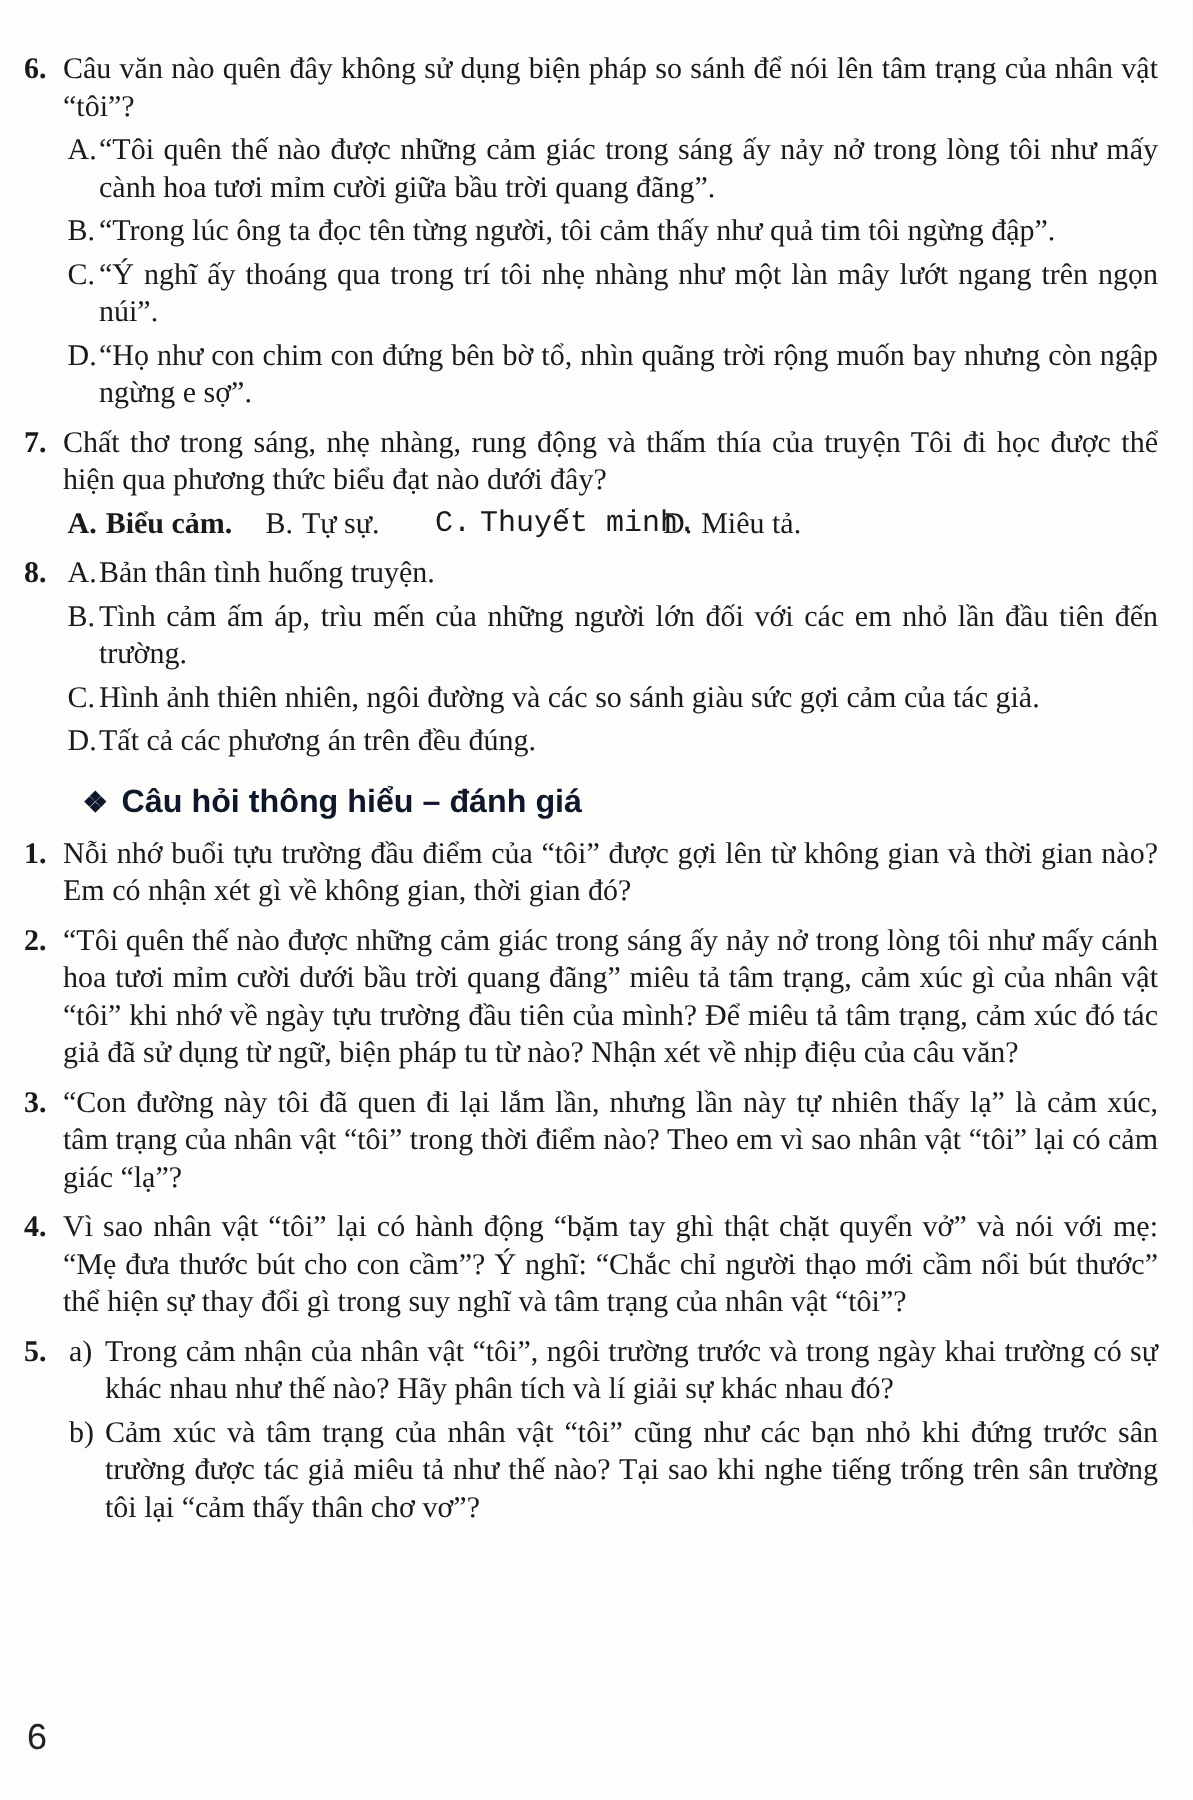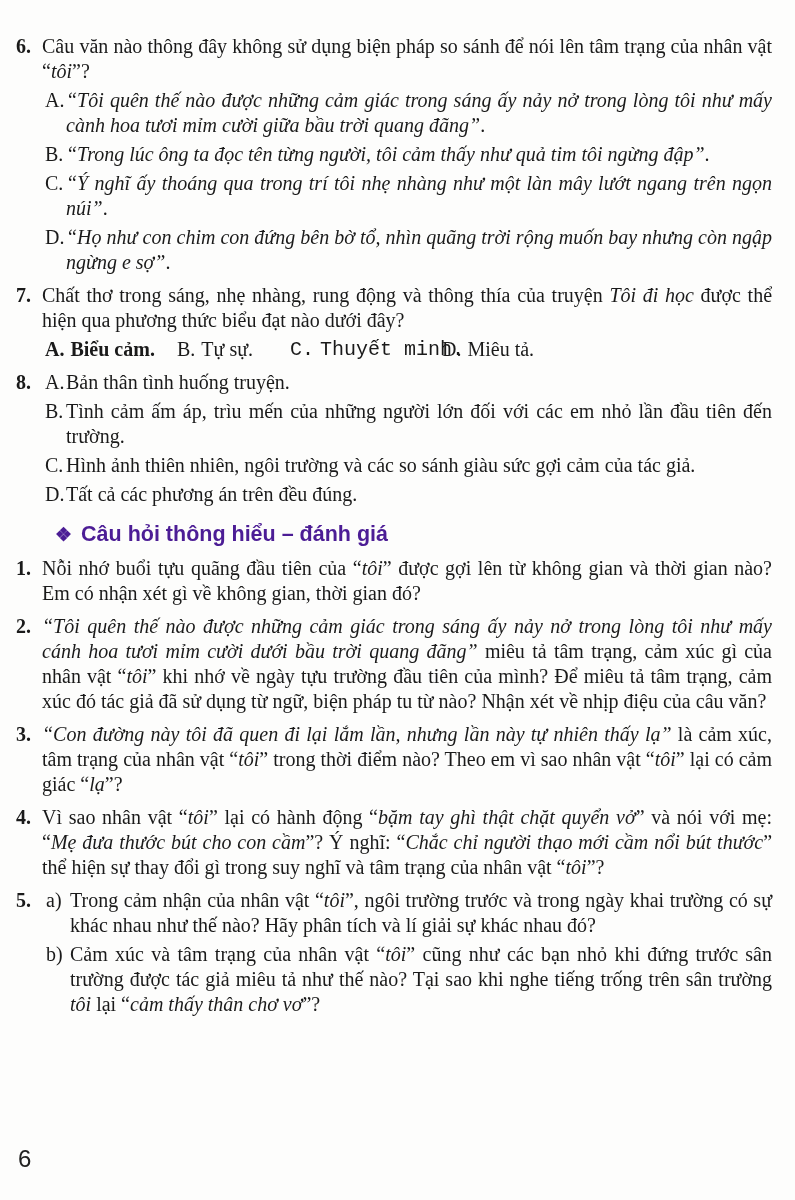--- a/index.html
+++ b/index.html
@@ -27,101 +27,101 @@
   .opt { position:relative; padding-left:24px; margin-top:4px; }
   .olabel { position:absolute; left:3px; top:0; }
   .sub { position:relative; padding-left:28px; margin-top:4px; }
   .sublabel { position:absolute; left:4px; top:0; }
   .optrow { display:flex; margin-top:4px; padding-left:3px; }
   .optrow .cell { white-space:nowrap; }
   .optrow .cell:nth-child(1) { width:132px;font-weight:bold; }
   .optrow .cell:nth-child(2) { width:113px; }
   .optrow .cell:nth-child(3) { width:152px;font-family:Liberation Mono, monospace; }
   .optrow .olabel2 { margin-right:6px; }
-  .it { font-style:italic; }
+  .it { }
   .bd { font-weight:normal; }
   .section-heading {
     margin:14px 0 8px 39px;
     font-family:"Liberation Sans", sans-serif;
     font-weight:bold;
     font-size:21.5px;
     line-height:26px;
-    color:#4c1d95;
+    color:#0f172a;
   }
   .section-heading .bullet { margin-right:9px; font-size:19px; }
   .page-number {
     position:absolute; left:18px; top:1146px;
     font-family:"Liberation Sans", sans-serif;
     font-size:24px; color:#222;
   }
 </style>
 </head>
 <body>
 
 <div class="page">
 
   <section class="q">
     <span class="qnum">6.</span>
-    <p class="qtext"><span>Câu văn nào thông đây </span><span class="bd">không</span><span> sử dụng biện pháp so sánh để nói lên tâm trạng của nhân vật “</span><span class="it">tôi</span><span>”?</span></p>
+    <p class="qtext"><span>Câu văn nào quên đây </span><span class="bd">không</span><span> sử dụng biện pháp so sánh để nói lên tâm trạng của nhân vật “</span><span class="it">tôi</span><span>”?</span></p>
     <div class="opt">
       <span class="olabel">A.</span>
       <p class="otext"><span class="it">“Tôi quên thế nào được những cảm giác trong sáng ấy nảy nở trong lòng tôi như mấy cành hoa tươi mỉm cười giữa bầu trời quang đãng”</span><span>.</span></p>
     </div>
     <div class="opt">
       <span class="olabel">B.</span>
       <p class="otext"><span class="it">“Trong lúc ông ta đọc tên từng người, tôi cảm thấy như quả tim tôi ngừng đập”</span><span>.</span></p>
     </div>
     <div class="opt">
       <span class="olabel">C.</span>
       <p class="otext"><span class="it">“Ý nghĩ ấy thoáng qua trong trí tôi nhẹ nhàng như một làn mây lướt ngang trên ngọn núi”</span><span>.</span></p>
     </div>
     <div class="opt">
       <span class="olabel">D.</span>
       <p class="otext"><span class="it">“Họ như con chim con đứng bên bờ tổ, nhìn quãng trời rộng muốn bay nhưng còn ngập ngừng e sợ”</span><span>.</span></p>
     </div>
   </section>
 
   <section class="q">
     <span class="qnum">7.</span>
-    <p class="qtext"><span>Chất thơ trong sáng, nhẹ nhàng, rung động và thông thía của truyện </span><span class="it">Tôi đi học</span><span> được thể hiện qua phương thức biểu đạt nào dưới đây?</span></p>
+    <p class="qtext"><span>Chất thơ trong sáng, nhẹ nhàng, rung động và thấm thía của truyện </span><span class="it">Tôi đi học</span><span> được thể hiện qua phương thức biểu đạt nào dưới đây?</span></p>
     <div class="optrow">
       <span class="cell"><span class="olabel2">A.</span><span>Biểu cảm.</span></span>
       <span class="cell"><span class="olabel2">B.</span><span>Tự sự.</span></span>
       <span class="cell"><span class="olabel2">C.</span><span>Thuyết minh.</span></span>
       <span class="cell"><span class="olabel2">D.</span><span>Miêu tả.</span></span>
     </div>
   </section>
 
   <section class="q">
     <span class="qnum">8.</span>
     <div class="opt">
       <span class="olabel">A.</span>
       <p class="otext"><span>Bản thân tình huống truyện.</span></p>
     </div>
     <div class="opt">
       <span class="olabel">B.</span>
       <p class="otext"><span>Tình cảm ấm áp, trìu mến của những người lớn đối với các em nhỏ lần đầu tiên đến trường.</span></p>
     </div>
     <div class="opt">
       <span class="olabel">C.</span>
-      <p class="otext"><span>Hình ảnh thiên nhiên, ngôi trường và các so sánh giàu sức gợi cảm của tác giả.</span></p>
+      <p class="otext"><span>Hình ảnh thiên nhiên, ngôi đường và các so sánh giàu sức gợi cảm của tác giả.</span></p>
     </div>
     <div class="opt">
       <span class="olabel">D.</span>
       <p class="otext"><span>Tất cả các phương án trên đều đúng.</span></p>
     </div>
   </section>
 
   <h2 class="section-heading">
     <span class="bullet">❖</span><span>Câu hỏi thông hiểu – đánh giá</span>
   </h2>
 
   <section class="q">
     <span class="qnum">1.</span>
-    <p class="qtext"><span>Nỗi nhớ buổi tựu quãng đầu tiên của “</span><span class="it">tôi</span><span>” được gợi lên từ không gian và thời gian nào? Em có nhận xét gì về không gian, thời gian đó?</span></p>
+    <p class="qtext"><span>Nỗi nhớ buổi tựu trường đầu điểm của “</span><span class="it">tôi</span><span>” được gợi lên từ không gian và thời gian nào? Em có nhận xét gì về không gian, thời gian đó?</span></p>
   </section>
 
   <section class="q">
     <span class="qnum">2.</span>
     <p class="qtext"><span class="it">“Tôi quên thế nào được những cảm giác trong sáng ấy nảy nở trong lòng tôi như mấy cánh hoa tươi mỉm cười dưới bầu trời quang đãng”</span><span> miêu tả tâm trạng, cảm xúc gì của nhân vật “</span><span class="it">tôi</span><span>” khi nhớ về ngày tựu trường đầu tiên của mình? Để miêu tả tâm trạng, cảm xúc đó tác giả đã sử dụng từ ngữ, biện pháp tu từ nào? Nhận xét về nhịp điệu của câu văn?</span></p>
   </section>
 
   <section class="q">
     <span class="qnum">3.</span>
     <p class="qtext"><span class="it">“Con đường này tôi đã quen đi lại lắm lần, nhưng lần này tự nhiên thấy lạ”</span><span> là cảm xúc, tâm trạng của nhân vật “</span><span class="it">tôi</span><span>” trong thời điểm nào? Theo em vì sao nhân vật “</span><span class="it">tôi</span><span>” lại có cảm giác “</span><span class="it">lạ</span><span>”?</span></p>

